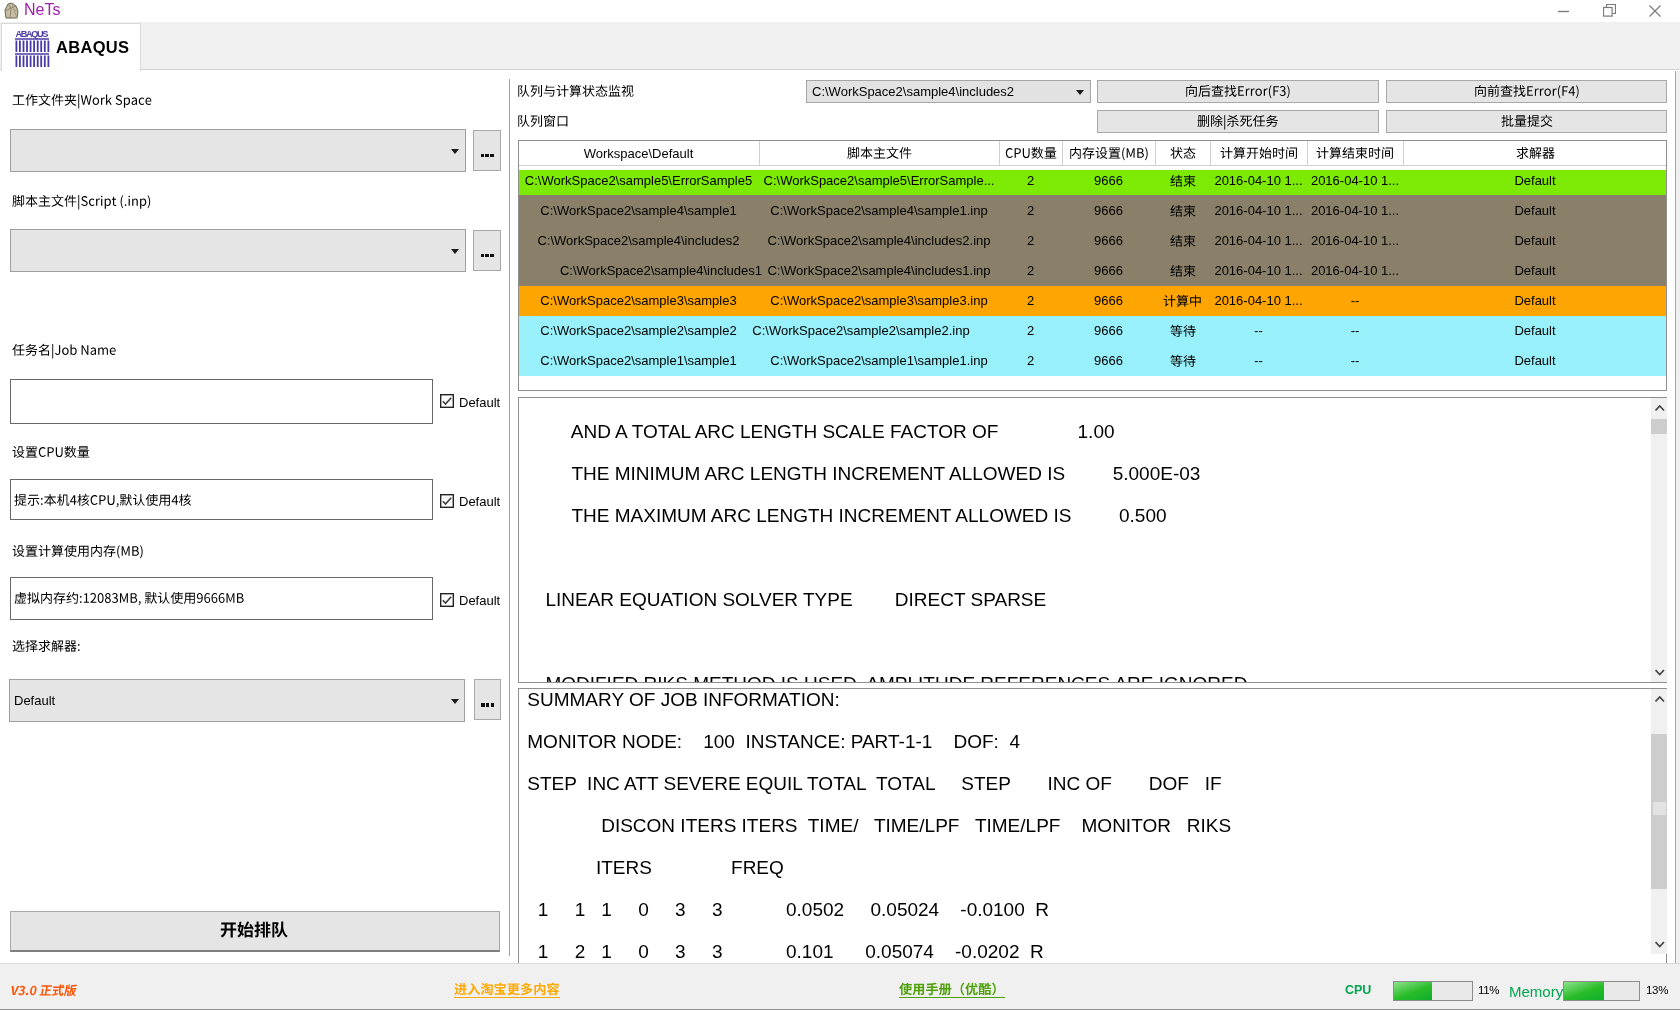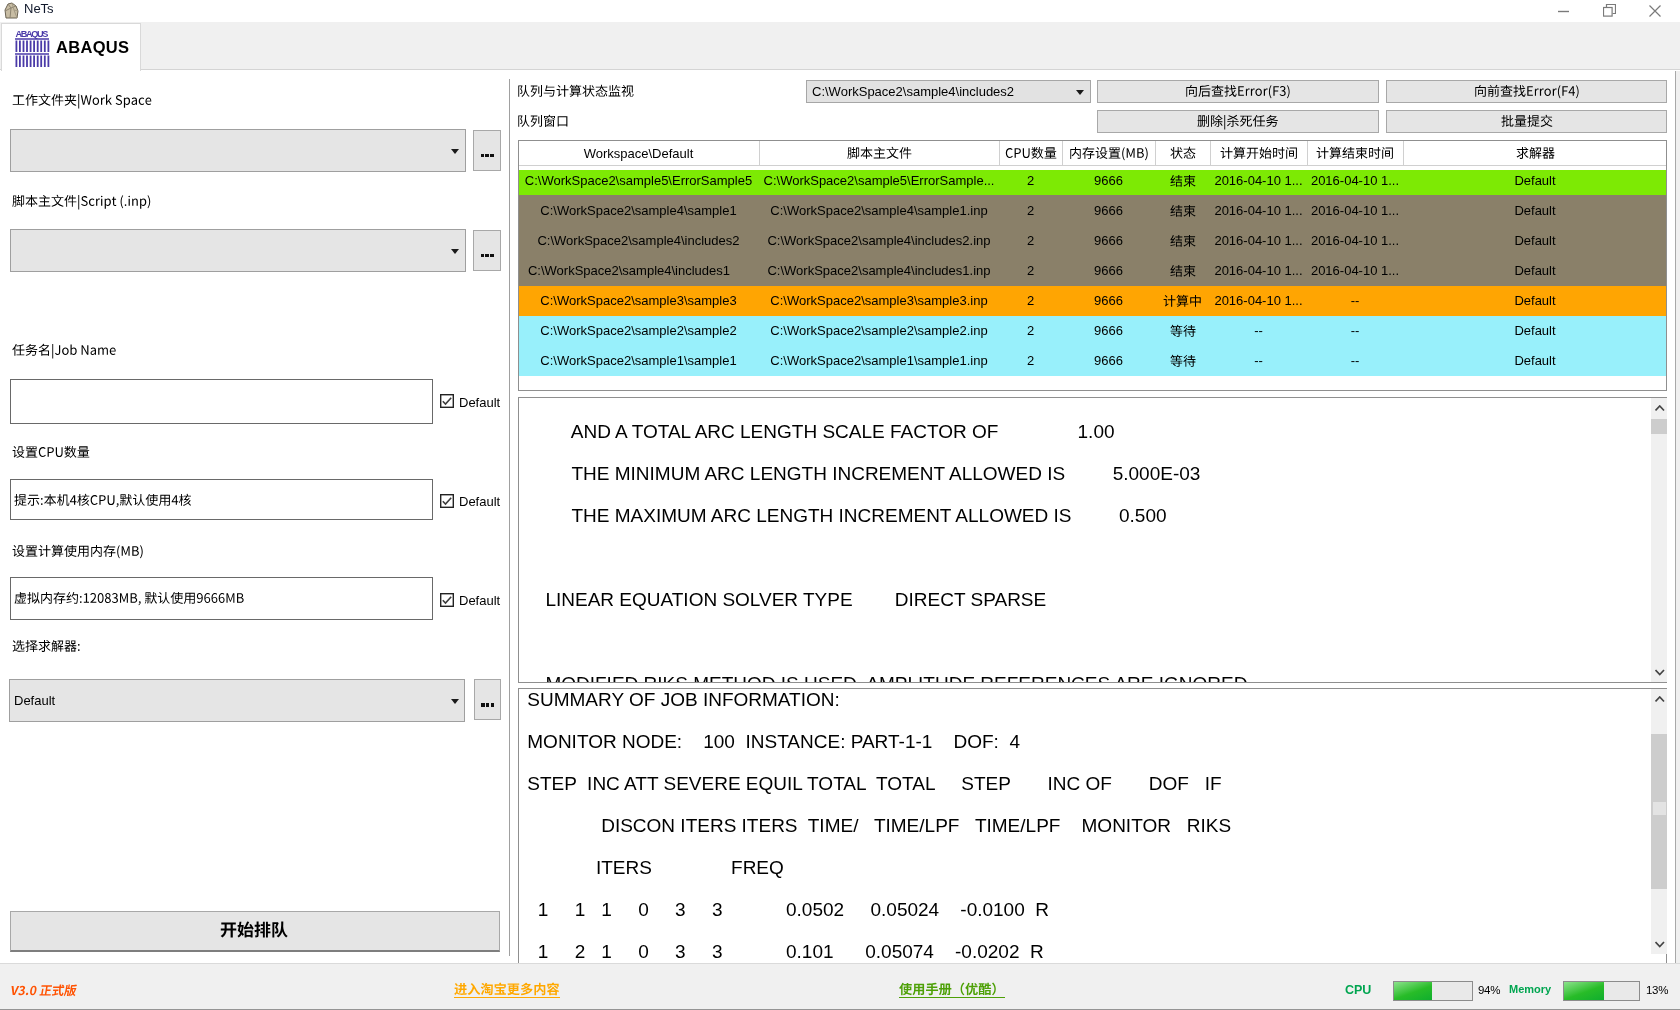--- a/index.html
+++ b/index.html
@@ -13,21 +13,21 @@
 pre{font-family:Liberation Sans, sans-serif;font-size:19px;line-height:42px;color:#000}
 .cell{position:absolute;font-size:13px;white-space:nowrap;transform:translateX(-50%);color:#000}
 </style></head><body>
 
 <div class="abs" style="left:0;top:0;width:1680px;height:22px;background:#fff"></div>
 <svg class="abs" style="left:2.5px;top:2px" width="17" height="17" viewBox="0 0 17 17">
 <path d="M3 16 L2 8 L5 2 L9 1 L13 4 L15 9 L14 16 Z" fill="#c8bda4" stroke="#6b6353" stroke-width="1"></path>
 <path d="M5 2 L8 6 L7 16 M8 6 L13 4 M8 6 L2 9" stroke="#8d8470" stroke-width="1" fill="none"></path>
 <path d="M9 1 L11 8 L14 16 M11 8 L15 9" stroke="#a39a84" stroke-width="1" fill="none"></path>
 </svg>
-<div class="lbl" style="left:24px;top:1px;font-size:13px;color:#0f172a">NeTs</div>
+<div class="lbl" style="left:24px;top:1px;font-size:16px;color:#a21caf">NeTs</div>
 <svg class="abs" style="left:1558px;top:5px" width="12" height="12">
     <path d="M0 6.5H11" stroke="#7a7a7a" stroke-width="1.4"></path>
   </svg>
 <svg class="abs" style="left:1603px;top:4px" width="13" height="13">
     <rect x="0.5" y="3.5" width="8.6" height="8.6" fill="none" stroke="#7a7a7a" stroke-width="1.2"></rect>
     <path d="M3.5 3.5V0.5H12.5V9.5H9.6" fill="none" stroke="#7a7a7a" stroke-width="1.2"></path>
   </svg>
 <svg class="abs" style="left:1649px;top:5px" width="13" height="13">
     <path d="M0.5 0.5L11.5 11.5M11.5 0.5L0.5 11.5" stroke="#7a7a7a" stroke-width="1.2"></path>
   </svg>
@@ -192,21 +192,21 @@
 <div class="cell" style="left:879.0px;top:233px">C:\WorkSpace2\sample4\includes2.inp</div>
 <div class="cell" style="left:1030.5px;top:233px">2</div>
 <div class="cell" style="left:1108.5px;top:233px">9666</div>
 <svg style="position:absolute;left:1169.5px;top:231.6px;overflow:visible" width="28" height="18">
     <path d="M0.5 -0.7 0.6 0.3C1.9 0 3.6 -0.3 5.3 -0.7L5.2 -1.6C3.5 -1.3 1.7 -0.9 0.5 -0.7ZM0.7 -5.6C0.9 -5.6 1.2 -5.7 2.9 -5.9C2.3 -5.1 1.8 -4.4 1.5 -4.2C1.1 -3.7 0.8 -3.4 0.5 -3.3C0.6 -3.1 0.8 -2.6 0.8 -2.4C1.1 -2.6 1.6 -2.7 5.2 -3.3C5.2 -3.5 5.2 -3.9 5.2 -4.2L2.3 -3.7C3.3 -4.8 4.4 -6.2 5.2 -7.6L4.3 -8.2C4.1 -7.7 3.8 -7.2 3.5 -6.8L1.8 -6.6C2.5 -7.7 3.3 -9.1 3.9 -10.4L2.9 -10.8C2.4 -9.3 1.4 -7.7 1.1 -7.3C0.9 -6.9 0.6 -6.6 0.4 -6.5C0.5 -6.3 0.7 -5.8 0.7 -5.6ZM8.3 -10.9V-9.2H5.3V-8.2H8.3V-6.2H5.6V-5.3H12V-6.2H9.3V-8.2H12.3V-9.2H9.3V-10.9ZM6 -4V1H6.9V0.5H10.7V1H11.7V-4ZM6.9 -0.4V-3.1H10.7V-0.4Z M14.9 -7.2V-3.5H18.5C17.3 -2.1 15.3 -0.8 13.5 -0.2C13.7 -0 14 0.4 14.2 0.6C15.9 -0.1 17.7 -1.3 19 -2.7V1H20V-2.8C21.3 -1.3 23.1 -0.1 24.9 0.6C25 0.4 25.3 -0 25.6 -0.2C23.7 -0.8 21.7 -2.1 20.5 -3.5H24.2V-7.2H20V-8.6H25.1V-9.5H20V-10.9H19V-9.5H14V-8.6H19V-7.2ZM15.8 -6.3H19V-4.3H15.8ZM20 -6.3H23.2V-4.3H20Z" fill="#000000" transform="translate(0 13.8)"></path>
   </svg>
 <div class="cell" style="left:1258.5px;top:233px">2016-04-10 1...</div>
 <div class="cell" style="left:1355.0px;top:233px">2016-04-10 1...</div>
 <div class="cell" style="left:1535.0px;top:233px">Default</div>
 <div class="abs" style="left:519px;top:256px;width:1147px;height:30px;background:#8a8069"></div>
-<div class="cell" style="left:629px;top:263px">C:\WorkSpace2\sample4\includes1</div>
+<div class="cell" style="left:661px;top:263px">C:\WorkSpace2\sample4\includes1</div>
 <div class="cell" style="left:879.0px;top:263px">C:\WorkSpace2\sample4\includes1.inp</div>
 <div class="cell" style="left:1030.5px;top:263px">2</div>
 <div class="cell" style="left:1108.5px;top:263px">9666</div>
 <svg style="position:absolute;left:1169.5px;top:261.6px;overflow:visible" width="28" height="18">
     <path d="M0.5 -0.7 0.6 0.3C1.9 0 3.6 -0.3 5.3 -0.7L5.2 -1.6C3.5 -1.3 1.7 -0.9 0.5 -0.7ZM0.7 -5.6C0.9 -5.6 1.2 -5.7 2.9 -5.9C2.3 -5.1 1.8 -4.4 1.5 -4.2C1.1 -3.7 0.8 -3.4 0.5 -3.3C0.6 -3.1 0.8 -2.6 0.8 -2.4C1.1 -2.6 1.6 -2.7 5.2 -3.3C5.2 -3.5 5.2 -3.9 5.2 -4.2L2.3 -3.7C3.3 -4.8 4.4 -6.2 5.2 -7.6L4.3 -8.2C4.1 -7.7 3.8 -7.2 3.5 -6.8L1.8 -6.6C2.5 -7.7 3.3 -9.1 3.9 -10.4L2.9 -10.8C2.4 -9.3 1.4 -7.7 1.1 -7.3C0.9 -6.9 0.6 -6.6 0.4 -6.5C0.5 -6.3 0.7 -5.8 0.7 -5.6ZM8.3 -10.9V-9.2H5.3V-8.2H8.3V-6.2H5.6V-5.3H12V-6.2H9.3V-8.2H12.3V-9.2H9.3V-10.9ZM6 -4V1H6.9V0.5H10.7V1H11.7V-4ZM6.9 -0.4V-3.1H10.7V-0.4Z M14.9 -7.2V-3.5H18.5C17.3 -2.1 15.3 -0.8 13.5 -0.2C13.7 -0 14 0.4 14.2 0.6C15.9 -0.1 17.7 -1.3 19 -2.7V1H20V-2.8C21.3 -1.3 23.1 -0.1 24.9 0.6C25 0.4 25.3 -0 25.6 -0.2C23.7 -0.8 21.7 -2.1 20.5 -3.5H24.2V-7.2H20V-8.6H25.1V-9.5H20V-10.9H19V-9.5H14V-8.6H19V-7.2ZM15.8 -6.3H19V-4.3H15.8ZM20 -6.3H23.2V-4.3H20Z" fill="#000000" transform="translate(0 13.8)"></path>
   </svg>
 <div class="cell" style="left:1258.5px;top:263px">2016-04-10 1...</div>
 <div class="cell" style="left:1355.0px;top:263px">2016-04-10 1...</div>
 <div class="cell" style="left:1535.0px;top:263px">Default</div>
 <div class="abs" style="left:519px;top:286px;width:1147px;height:30px;background:#ffa502"></div>
@@ -215,21 +215,21 @@
 <div class="cell" style="left:1030.5px;top:293px">2</div>
 <div class="cell" style="left:1108.5px;top:293px">9666</div>
 <svg style="position:absolute;left:1163.0px;top:291.6px;overflow:visible" width="41" height="18">
     <path d="M1.8 -10.1C2.5 -9.5 3.4 -8.6 3.8 -8L4.5 -8.7C4.1 -9.3 3.1 -10.1 2.4 -10.7ZM0.6 -6.8V-5.9H2.7V-1.2C2.7 -0.7 2.3 -0.3 2 -0.1C2.2 0.1 2.5 0.5 2.5 0.8C2.8 0.5 3.1 0.2 5.6 -1.5C5.5 -1.7 5.3 -2.1 5.3 -2.4L3.7 -1.3V-6.8ZM8.1 -10.9V-6.6H4.8V-5.6H8.1V1H9.2V-5.6H12.5V-6.6H9.2V-10.9Z M16.3 -5.9H22.9V-5.2H16.3ZM16.3 -4.5H22.9V-3.8H16.3ZM16.3 -7.3H22.9V-6.6H16.3ZM20.5 -11C20.1 -10 19.5 -9 18.7 -8.4C18.9 -8.3 19.3 -8.1 19.5 -8H16.8L17.6 -8.2C17.5 -8.5 17.3 -8.8 17.1 -9.2H19.3V-10H15.9C16 -10.2 16.2 -10.5 16.3 -10.7L15.4 -11C15 -10 14.2 -9 13.5 -8.3C13.7 -8.2 14.1 -7.9 14.2 -7.7C14.7 -8.1 15.1 -8.6 15.4 -9.2H16.1C16.3 -8.8 16.6 -8.3 16.7 -8H15.3V-3.1H17V-2.3L17 -2H13.7V-1.2H16.7C16.4 -0.6 15.6 -0.1 13.9 0.3C14.1 0.5 14.4 0.8 14.5 1.1C16.6 0.5 17.5 -0.4 17.8 -1.2H21.3V1H22.3V-1.2H25.3V-2H22.3V-3.1H23.9V-8H22.6L23.3 -8.3C23.2 -8.5 23 -8.9 22.7 -9.2H25.2V-10H21.1C21.2 -10.2 21.3 -10.5 21.4 -10.8ZM21.3 -2H18L18 -2.2V-3.1H21.3ZM19.6 -8C19.9 -8.3 20.3 -8.7 20.6 -9.2H21.6C22 -8.8 22.3 -8.3 22.5 -8Z M32 -10.9V-8.6H27.2V-2.4H28.2V-3.2H32V1H33V-3.2H36.7V-2.5H37.7V-8.6H33V-10.9ZM28.2 -4.2V-7.6H32V-4.2ZM36.7 -4.2H33V-7.6H36.7Z" fill="#000000" transform="translate(0 13.8)"></path>
   </svg>
 <div class="cell" style="left:1258.5px;top:293px">2016-04-10 1...</div>
 <div class="cell" style="left:1355.0px;top:293px">--</div>
 <div class="cell" style="left:1535.0px;top:293px">Default</div>
 <div class="abs" style="left:519px;top:316px;width:1147px;height:30px;background:#98f0fb"></div>
 <div class="cell" style="left:638.5px;top:323px">C:\WorkSpace2\sample2\sample2</div>
-<div class="cell" style="left:879.0px;top:323px">C:\WorkSpace2\sample2\sample2.inp</div>
+<div class="cell" style="left:861px;top:323px">C:\WorkSpace2\sample2\sample2.inp</div>
 <div class="cell" style="left:1030.5px;top:323px">2</div>
 <div class="cell" style="left:1108.5px;top:323px">9666</div>
 <svg style="position:absolute;left:1169.5px;top:321.6px;overflow:visible" width="28" height="18">
     <path d="M7.5 -11C7.1 -9.9 6.4 -8.8 5.6 -8.2L6 -7.9V-7H1.9V-6.2H6V-5.1H0.6V-4.2H8.6V-3.1H1V-2.2H8.6V-0.1C8.6 0.1 8.6 0.1 8.3 0.1C8.1 0.1 7.3 0.1 6.5 0.1C6.6 0.4 6.8 0.8 6.8 1C7.9 1 8.6 1 9.1 0.9C9.5 0.7 9.6 0.5 9.6 -0.1V-2.2H12.1V-3.1H9.6V-4.2H12.4V-5.1H7V-6.2H11.2V-7H7V-7.9H6.8C7.1 -8.3 7.3 -8.6 7.6 -9H8.5C8.9 -8.5 9.2 -7.9 9.4 -7.4L10.2 -7.8C10.1 -8.2 9.8 -8.6 9.5 -9H12.3V-9.8H8C8.2 -10.1 8.3 -10.4 8.4 -10.8ZM2.9 -1.6C3.7 -1.1 4.7 -0.2 5.1 0.4L5.9 -0.2C5.4 -0.9 4.5 -1.7 3.6 -2.2ZM2.4 -11C2 -9.8 1.2 -8.7 0.4 -7.9C0.7 -7.8 1.1 -7.5 1.2 -7.4C1.7 -7.8 2.1 -8.4 2.5 -9H3C3.2 -8.5 3.5 -7.9 3.6 -7.5L4.4 -7.8C4.4 -8.1 4.2 -8.6 4 -9H6.3V-9.8H2.9C3.1 -10.1 3.2 -10.4 3.3 -10.7Z M18.4 -2.7C19 -1.9 19.7 -1 19.9 -0.3L20.8 -0.8C20.5 -1.5 19.8 -2.4 19.2 -3.1ZM16.3 -10.9C15.8 -10 14.6 -8.9 13.6 -8.2C13.7 -8 14 -7.6 14.1 -7.4C15.2 -8.2 16.5 -9.4 17.2 -10.5ZM20.9 -10.9V-9.2H18V-8.3H20.9V-6.7H17.3V-5.8H22.7V-4.3H17.4V-3.4H22.7V-0.1C22.7 0 22.6 0.1 22.4 0.1C22.2 0.1 21.5 0.1 20.7 0.1C20.9 0.4 21 0.8 21 1C22.1 1 22.7 1 23.1 0.9C23.5 0.7 23.7 0.4 23.7 -0.1V-3.4H25.4V-4.3H23.7V-5.8H25.5V-6.7H21.9V-8.3H24.8V-9.2H21.9V-10.9ZM16.5 -8C15.8 -6.7 14.5 -5.3 13.4 -4.5C13.5 -4.3 13.8 -3.7 13.9 -3.5C14.4 -3.9 14.9 -4.4 15.4 -5V1H16.3V-6.1C16.7 -6.6 17.1 -7.1 17.4 -7.7Z" fill="#000000" transform="translate(0 13.8)"></path>
   </svg>
 <div class="cell" style="left:1258.5px;top:323px">--</div>
 <div class="cell" style="left:1355.0px;top:323px">--</div>
 <div class="cell" style="left:1535.0px;top:323px">Default</div>
 <div class="abs" style="left:519px;top:346px;width:1147px;height:30px;background:#98f0fb"></div>
 <div class="cell" style="left:638.5px;top:353px">C:\WorkSpace2\sample1\sample1</div>
@@ -285,17 +285,17 @@
     <path d="M0.8 -10.1C1.5 -9.4 2.4 -8.4 2.8 -7.8L4 -8.8C3.6 -9.4 2.6 -10.3 1.9 -11ZM9.2 -10.9V-8.9H7.7V-10.9H6.2V-8.9H4.5V-7.4H6.2V-6.6C6.2 -6.3 6.2 -5.9 6.1 -5.6H4.4V-4.1H5.9C5.6 -3.3 5.3 -2.6 4.6 -2C4.9 -1.8 5.5 -1.2 5.7 -0.9C6.7 -1.7 7.2 -2.9 7.5 -4.1H9.2V-1.1H10.8V-4.1H12.6V-5.6H10.8V-7.4H12.3V-8.9H10.8V-10.9ZM7.7 -7.4H9.2V-5.6H7.7C7.7 -5.9 7.7 -6.2 7.7 -6.6ZM3.7 -6.4H0.6V-5H2.1V-1.7C1.5 -1.5 0.9 -1 0.3 -0.3L1.4 1.2C1.8 0.4 2.4 -0.5 2.8 -0.5C3.1 -0.5 3.6 -0.1 4.2 0.3C5.1 0.8 6.3 0.9 7.9 0.9C9.3 0.9 11.5 0.8 12.4 0.8C12.4 0.3 12.7 -0.4 12.9 -0.9C11.6 -0.7 9.4 -0.6 8 -0.6C6.5 -0.6 5.3 -0.6 4.4 -1.1C4.1 -1.3 3.9 -1.5 3.7 -1.6Z M16.8 -9.8C17.6 -9.2 18.3 -8.5 18.8 -7.7C18.1 -4.2 16.4 -1.7 13.6 -0.3C14 0 14.8 0.7 15.1 1C17.5 -0.4 19.1 -2.6 20.1 -5.6C21.5 -3.2 22.6 -0.4 25.3 1.1C25.4 0.6 25.9 -0.3 26.1 -0.8C21.8 -3.4 22 -8.1 17.8 -11.1Z M27.4 -9.9C28.1 -9.5 29.1 -9 29.5 -8.6L30.5 -9.8C30 -10.2 29.1 -10.7 28.4 -11ZM26.7 -6.3C27.4 -6 28.3 -5.5 28.8 -5.1L29.8 -6.3C29.3 -6.7 28.3 -7.2 27.6 -7.4ZM27.1 -0.1 28.5 0.9C29.1 -0.4 29.8 -1.9 30.3 -3.2L29 -4.2C28.4 -2.7 27.6 -1.1 27.1 -0.1ZM31.7 -11.2C31.2 -9.7 30.2 -8.2 29.1 -7.2C29.4 -7 30 -6.5 30.3 -6.3C30.8 -6.7 31.2 -7.3 31.7 -8H37.3C37.3 -2.9 37.2 -0.9 36.8 -0.5C36.7 -0.3 36.6 -0.2 36.3 -0.2C36 -0.2 35.3 -0.2 34.5 -0.3C34.8 0.1 34.9 0.7 35 1.1C35.7 1.2 36.5 1.2 37 1.1C37.5 1 37.9 0.9 38.2 0.4C38.7 -0.3 38.7 -2.4 38.8 -8.6C38.8 -8.8 38.8 -9.4 38.8 -9.4H32.5C32.8 -9.8 33 -10.3 33.2 -10.8ZM30.9 -3.3V-0.7H36.5V-3.3H35.2V-1.9H34.4V-3.7H36.7V-4.9H34.4V-5.7H36.2V-6.9H33.1L33.4 -7.6L32.1 -8C31.7 -7 31.1 -6.1 30.5 -5.4C30.8 -5.3 31.4 -5 31.7 -4.9C31.9 -5.1 32.1 -5.4 32.4 -5.7H33V-4.9H30.5V-3.7H33V-1.9H32.2V-3.3Z M45.1 -11 45.5 -9.7H40.6V-6.6H41.7V-5.6H45.3V-4.1H42.2V-2.7H45.3V-0.7H40.6V0.8H51.9V-0.7H49.9L50.6 -1.2C50.2 -1.6 49.6 -2.2 49 -2.7H50.3V-4.1H47V-5.6H50.7V-6.6H51.8V-9.7H47.3C47.2 -10.2 46.9 -10.9 46.6 -11.4ZM47.7 -2.1C48.1 -1.7 48.7 -1.1 49.1 -0.7H47V-2.7H48.4ZM42.1 -7V-8.2H50.2V-7Z M54.7 -8.4V-3H56.2L54.9 -2.5C55.3 -1.9 55.8 -1.4 56.3 -1C55.6 -0.7 54.6 -0.4 53.3 -0.2C53.7 0.2 54.1 0.8 54.3 1.2C55.8 0.9 57 0.5 57.9 -0.1C59.8 0.8 62.2 1 65.1 1C65.2 0.5 65.5 -0.2 65.8 -0.5C63.1 -0.5 60.9 -0.6 59.2 -1.1C59.7 -1.7 60 -2.3 60.1 -3H64.4V-8.4H60.3V-9.2H65.2V-10.6H53.6V-9.2H58.7V-8.4ZM56.2 -5.1H58.7V-4.7L58.7 -4.3H56.2ZM60.3 -4.3 60.3 -4.7V-5.1H62.8V-4.3ZM56.2 -7.2H58.7V-6.3H56.2ZM60.3 -7.2H62.8V-6.3H60.3ZM58.4 -3C58.3 -2.5 58 -2.2 57.6 -1.8C57.2 -2.1 56.7 -2.5 56.4 -3Z M71.8 -11.3C70.9 -10.2 69.3 -9.1 67.2 -8.3C67.5 -8.1 68 -7.5 68.2 -7.2C69.3 -7.6 70.2 -8.2 71 -8.8H74.4C73.8 -8.2 73 -7.6 72.2 -7.2C71.8 -7.6 71.3 -7.9 70.9 -8.2L69.7 -7.4C70 -7.2 70.4 -6.9 70.8 -6.6C69.5 -6.1 68.2 -5.8 66.8 -5.6C67.1 -5.2 67.4 -4.6 67.6 -4.2C71.4 -4.9 75.1 -6.5 76.9 -9.6L75.8 -10.2L75.6 -10.1H72.8C73 -10.4 73.2 -10.6 73.5 -10.9ZM73.9 -6.5C72.9 -5.2 71.1 -3.9 68.4 -3.1C68.7 -2.8 69.2 -2.2 69.4 -1.9C70.9 -2.4 72.1 -3.1 73.2 -3.8H76.2C75.6 -3.1 74.9 -2.5 74 -2C73.6 -2.4 73.1 -2.8 72.7 -3.1L71.4 -2.3C71.7 -2 72.1 -1.7 72.5 -1.4C70.8 -0.8 68.8 -0.5 66.7 -0.3C67 0.1 67.2 0.8 67.3 1.2C72.4 0.7 76.7 -0.7 78.6 -4.7L77.5 -5.3L77.2 -5.2H74.9C75.1 -5.5 75.4 -5.8 75.7 -6.1Z M80.4 -9V1.2H82V-2.5C82.3 -2.2 82.8 -1.7 83.1 -1.4C84.5 -2.2 85.4 -3.3 85.9 -4.4C86.9 -3.4 87.9 -2.4 88.4 -1.6L89.7 -2.7C89 -3.6 87.6 -5 86.4 -6C86.5 -6.5 86.6 -7 86.6 -7.5H89.7V-0.6C89.7 -0.4 89.6 -0.4 89.4 -0.3C89.1 -0.3 88.2 -0.3 87.5 -0.4C87.7 0 87.9 0.8 88 1.2C89.2 1.2 90 1.2 90.5 0.9C91.1 0.7 91.3 0.2 91.3 -0.6V-9H86.6V-11.2H85V-9ZM82 -2.6V-7.5H85C84.9 -5.8 84.5 -3.9 82 -2.6Z M96.6 -8.5C95.9 -7.6 94.8 -6.7 93.6 -6.2C93.9 -5.9 94.4 -5.3 94.7 -5C95.9 -5.6 97.2 -6.8 98.1 -8ZM99.8 -7.5C101 -6.8 102.4 -5.7 103.1 -5L104.2 -6C103.5 -6.8 102 -7.8 100.9 -8.4ZM98.7 -7.2C97.5 -5.2 95.2 -3.7 92.8 -2.9C93.1 -2.6 93.5 -2 93.8 -1.6C94.2 -1.8 94.7 -2 95.2 -2.3V1.2H96.7V0.8H101.3V1.2H102.9V-2.4C103.3 -2.2 103.8 -2 104.2 -1.8C104.4 -2.2 104.8 -2.8 105.2 -3.1C103.1 -3.8 101.4 -4.8 99.9 -6.3L100.1 -6.7ZM96.7 -0.6V-2H101.3V-0.6ZM97 -3.4C97.7 -3.9 98.4 -4.5 99.1 -5.2C99.8 -4.5 100.5 -3.9 101.3 -3.4ZM97.9 -11C98 -10.7 98.1 -10.5 98.2 -10.2H93.3V-7.3H94.9V-8.7H103.1V-7.3H104.7V-10.2H100.1C99.9 -10.6 99.7 -11 99.5 -11.4Z" fill="#ffa800" transform="translate(0 14.0)"></path>
   </svg>
 <div class="abs" style="left:454px;top:997px;width:106px;height:1px;background:#ffa800"></div>
 <svg style="position:absolute;left:899.0px;top:979.5px;overflow:visible" width="108" height="18">
     <path d="M3.4 -11.2C2.7 -9.4 1.4 -7.5 0.2 -6.3C0.4 -5.9 0.9 -5.1 1 -4.7C1.4 -5 1.7 -5.5 2.1 -5.9V1.2H3.6V-8.2C3.9 -8.7 4.1 -9.2 4.4 -9.7V-8.5H7.7V-7.6H4.7V-3.7H7.6C7.6 -3.1 7.4 -2.6 7.1 -2.2C6.6 -2.6 6.2 -3 5.9 -3.5L4.6 -3.1C5.1 -2.4 5.6 -1.7 6.2 -1.1C5.7 -0.7 4.9 -0.4 3.8 -0.1C4.2 0.2 4.6 0.8 4.8 1.2C6 0.8 6.9 0.3 7.5 -0.2C8.8 0.5 10.3 0.9 12.1 1.2C12.3 0.7 12.7 0.1 13 -0.3C11.2 -0.4 9.7 -0.8 8.4 -1.4C8.9 -2.1 9.1 -2.8 9.2 -3.7H12.4V-7.6H9.3V-8.5H12.8V-9.9H9.3V-11.1H7.7V-9.9H4.5L4.8 -10.8ZM6.1 -6.3H7.7V-5.1V-5H6.1ZM9.3 -6.3H10.9V-5H9.3V-5.1Z M15.1 -10.3V-5.6C15.1 -3.7 15 -1.4 13.5 0.2C13.9 0.4 14.5 1 14.8 1.3C15.7 0.2 16.2 -1.2 16.4 -2.7H19.1V1H20.7V-2.7H23.5V-0.7C23.5 -0.5 23.4 -0.4 23.2 -0.4C22.9 -0.4 22.1 -0.4 21.3 -0.4C21.5 0 21.8 0.7 21.8 1.1C23 1.1 23.8 1.1 24.4 0.8C24.9 0.6 25.1 0.2 25.1 -0.7V-10.3ZM16.6 -8.8H19.1V-7.3H16.6ZM23.5 -8.8V-7.3H20.7V-8.8ZM16.6 -5.8H19.1V-4.2H16.6C16.6 -4.7 16.6 -5.1 16.6 -5.6ZM23.5 -5.8V-4.2H20.7V-5.8Z M27 -4.4V-2.9H32.2V-0.7C32.2 -0.5 32.1 -0.4 31.8 -0.4C31.5 -0.4 30.4 -0.4 29.4 -0.4C29.6 0 29.9 0.7 30 1.2C31.4 1.2 32.3 1.1 33 0.9C33.6 0.6 33.8 0.2 33.8 -0.7V-2.9H39.1V-4.4H33.8V-6H38.3V-7.5H33.8V-9.2C35.3 -9.4 36.7 -9.6 37.9 -9.9L36.7 -11.2C34.6 -10.7 30.9 -10.3 27.7 -10.2C27.9 -9.8 28.1 -9.2 28.1 -8.8C29.4 -8.8 30.8 -8.9 32.2 -9V-7.5H27.9V-6H32.2V-4.4Z M46.6 -10.4V-6.1H45.6V-10.4H41.4V-6.1H40V-4.5H41.4C41.3 -2.9 41 -1.1 40 0.2C40.3 0.4 40.9 1 41.1 1.3C42.3 -0.2 42.8 -2.5 42.9 -4.5H44.1V-0.5C44.1 -0.3 44.1 -0.3 43.9 -0.3C43.7 -0.3 43.1 -0.3 42.6 -0.3C42.8 0.1 43 0.7 43.1 1.1C44 1.1 44.6 1.1 45.1 0.8C45.3 0.7 45.5 0.5 45.5 0.3C45.9 0.5 46.4 1 46.6 1.3C47.7 -0.3 48 -2.6 48.1 -4.5H49.5V-0.6C49.5 -0.4 49.5 -0.3 49.3 -0.3C49.1 -0.3 48.5 -0.3 48 -0.3C48.2 0.1 48.5 0.7 48.5 1.1C49.4 1.1 50.1 1.1 50.5 0.9C51 0.6 51.1 0.2 51.1 -0.6V-4.5H52.4V-6.1H51.1V-10.4ZM42.9 -8.9H44.1V-6.1H42.9ZM45.6 -4.5H46.6C46.5 -3.1 46.3 -1.5 45.6 -0.3V-0.5ZM48.2 -6.1V-8.9H49.5V-6.1Z M61.6 -5C61.6 -2.2 62.7 -0.1 64.2 1.3L65.4 0.8C64.1 -0.7 63 -2.5 63 -5C63 -7.6 64.1 -9.4 65.4 -10.8L64.2 -11.4C62.7 -10 61.6 -7.8 61.6 -5Z M74.2 -5.9V-1.1C74.2 0.4 74.6 0.9 75.9 0.9C76.2 0.9 76.9 0.9 77.2 0.9C78.3 0.9 78.7 0.2 78.8 -2C78.4 -2.1 77.7 -2.3 77.4 -2.6C77.4 -0.9 77.3 -0.6 77 -0.6C76.8 -0.6 76.3 -0.6 76.2 -0.6C75.8 -0.6 75.8 -0.6 75.8 -1.1V-5.9ZM75.2 -10.2C75.8 -9.6 76.5 -8.7 76.8 -8.2H74.1C74.1 -9.1 74.2 -10.1 74.2 -11H72.6C72.6 -10.1 72.6 -9.1 72.6 -8.2H69.9V-6.7H72.5C72.3 -3.9 71.6 -1.6 69.4 -0.1C69.8 0.2 70.3 0.8 70.6 1.2C73 -0.6 73.8 -3.4 74 -6.7H78.6V-8.2H76.9L78.1 -9C77.7 -9.6 76.9 -10.4 76.3 -10.9ZM69.2 -11.2C68.6 -9.3 67.5 -7.4 66.3 -6.2C66.6 -5.8 67 -5 67.1 -4.6C67.4 -4.8 67.7 -5.1 67.9 -5.4V1.2H69.4V-7.8C69.9 -8.7 70.4 -9.7 70.7 -10.7Z M86.4 -10.8C86.2 -9.4 85.9 -8 85.4 -7C85.7 -6.9 86.4 -6.5 86.7 -6.3C86.9 -6.8 87.1 -7.3 87.3 -7.9H88.3V-6.3H85.6V-4.9H92.1V-6.3H89.8V-7.9H91.8V-9.3H89.8V-11.2H88.3V-9.3H87.6C87.7 -9.7 87.8 -10.1 87.8 -10.6ZM86.1 -4.1V1.1H87.5V0.5H90.2V1.1H91.7V-4.1ZM87.5 -1V-2.7H90.2V-1ZM79.8 -10.7V-9.4H81.1V-8.3H79.9V1.1H81.2V0.3H84V1.1H85.4V-8.3H84.2V-9.4H85.5V-10.7ZM81.2 -1.9H84V-1H81.2ZM81.2 -3V-3.9C81.4 -3.8 81.6 -3.6 81.7 -3.5C82.3 -4.2 82.4 -5.1 82.4 -5.9V-7H82.9V-4.8C82.9 -4 83 -3.9 83.6 -3.9H84V-3ZM82.4 -8.3V-9.4H83V-8.3ZM81.2 -4.2V-7H81.6V-5.9C81.6 -5.4 81.6 -4.7 81.2 -4.2ZM83.6 -7H84V-4.7L84 -4.6C83.9 -4.6 83.8 -4.6 83.7 -4.6C83.6 -4.6 83.6 -4.7 83.6 -4.8Z M96.8 -5C96.8 -7.8 95.7 -10 94.2 -11.4L93 -10.8C94.3 -9.4 95.4 -7.6 95.4 -5C95.4 -2.5 94.3 -0.7 93 0.8L94.2 1.3C95.7 -0.1 96.8 -2.2 96.8 -5Z" fill="#4da006" transform="translate(0 14.0)"></path>
   </svg>
 <div class="abs" style="left:899px;top:997px;width:106px;height:1px;background:#4da006"></div>
 <div class="lbl" style="left:1345px;top:983px;font-size:12.5px;font-weight:bold;color:#00a550">CPU</div>
 <div class="abs" style="left:1393px;top:981px;width:80px;height:20px;border:1px solid #8c8c8c;background:#e9e9e9"></div>
 <div class="abs" style="left:1394px;top:982px;width:38px;height:18px;background:linear-gradient(160deg,#8ce28c 0%,#28bc28 55%,#0fae2e 100%)"></div>
-<div class="lbl" style="left:1478px;top:983.5px;font-size:11.5px;letter-spacing:-0.3px">94%</div>
-<div class="lbl" style="left:1509px;top:983px;font-size:11px;font-weight:bold;color:#00a550">Memory</div>
+<div class="lbl" style="left:1478px;top:983.5px;font-size:11.5px;letter-spacing:-0.3px">11%</div>
+<div class="lbl" style="left:1509px;top:983px;font-size:15px;font-weight:normal;color:#00a550">Memory</div>
 <div class="abs" style="left:1563px;top:981px;width:77px;height:20px;border:1px solid #8c8c8c;background:#e9e9e9"></div>
 <div class="abs" style="left:1564px;top:982px;width:40px;height:18px;background:linear-gradient(160deg,#8ce28c 0%,#28bc28 55%,#0fae2e 100%)"></div>
 <div class="lbl" style="left:1646px;top:983.5px;font-size:11.5px;letter-spacing:-0.3px">13%</div>
 <div class="abs" style="left:0;top:1009px;width:1680px;height:1px;background:#949494"></div>
 </body></html>

